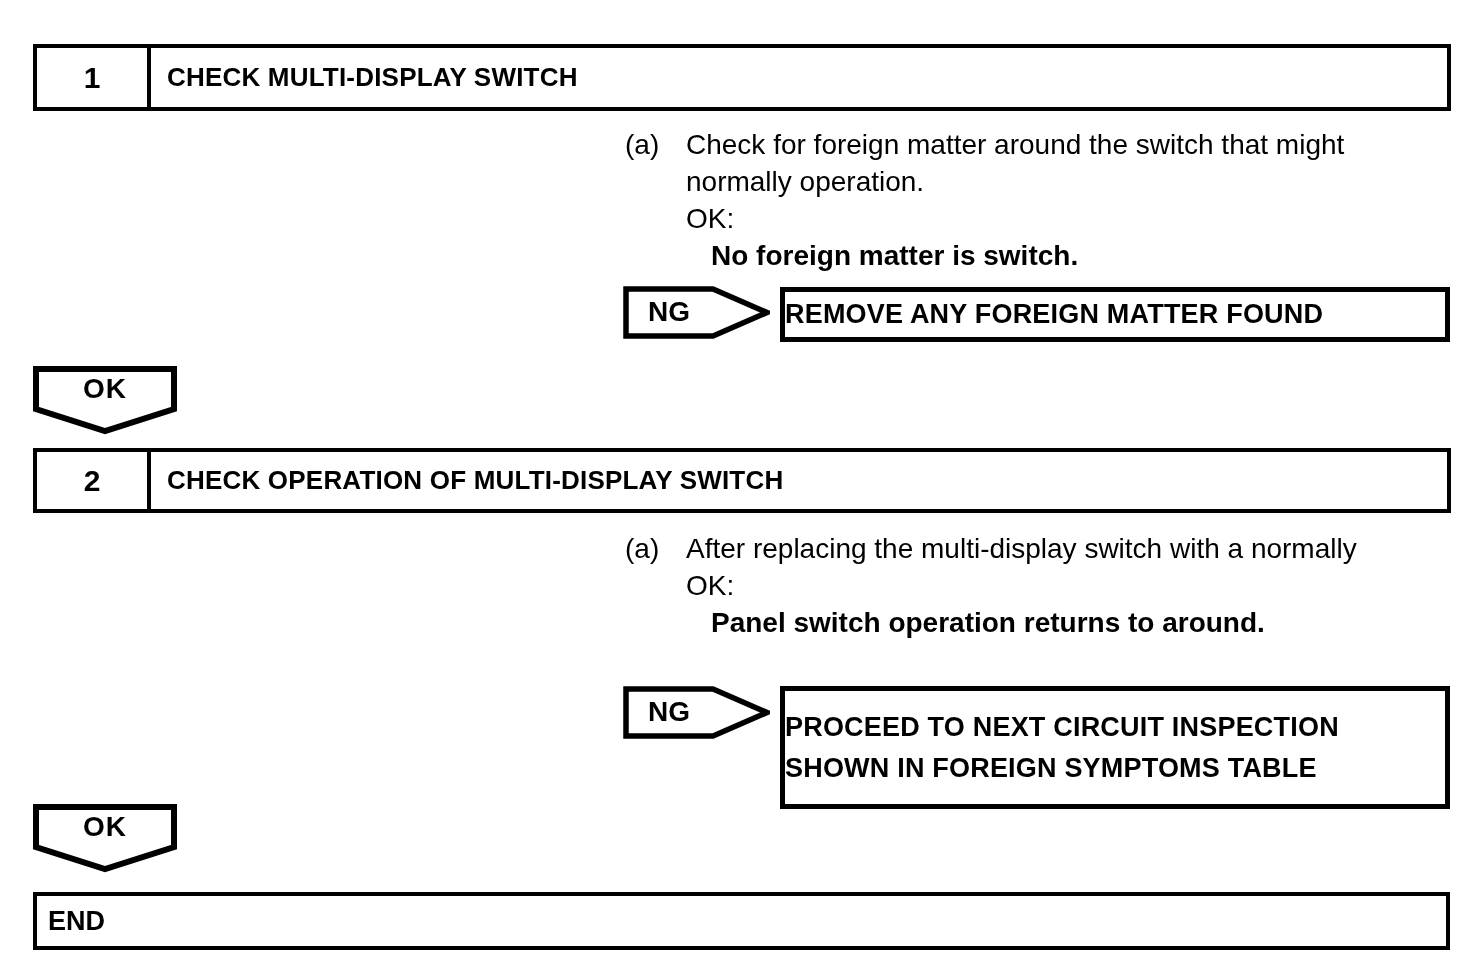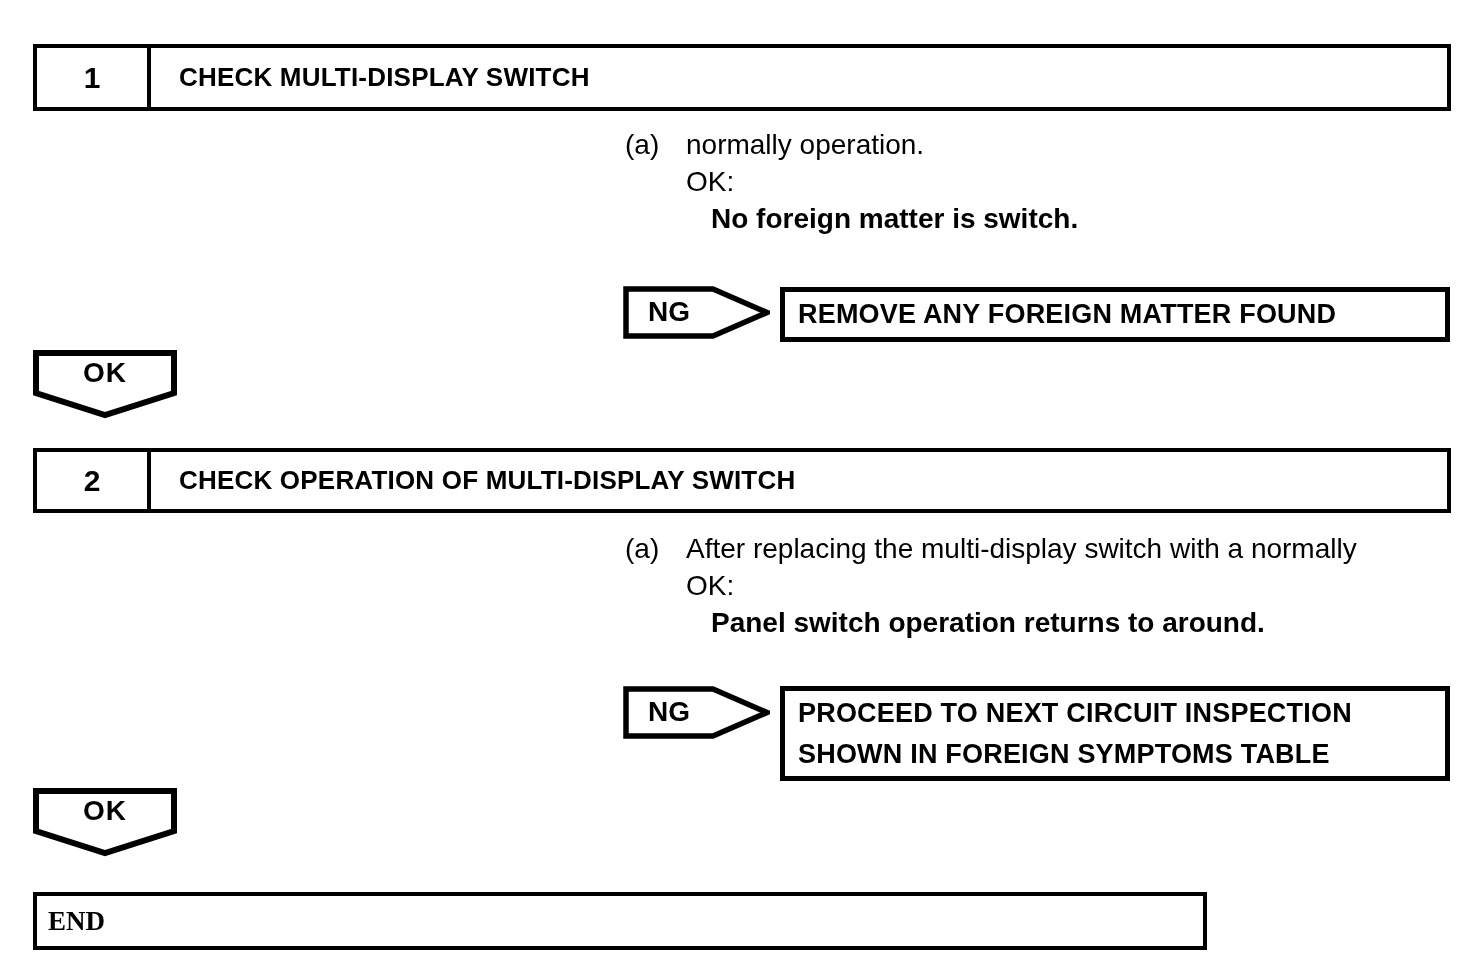--- a/index.html
+++ b/index.html
@@ -32,21 +32,21 @@
     display: flex;
     align-items: center;
     justify-content: center;
     font-size: 30px;
     font-weight: bold;
   }
   .step-title-cell {
     flex: 1;
     display: flex;
     align-items: center;
-    padding-left: 28px;
+    padding-left: 16px;
     font-size: 26px;
     font-weight: bold;
     letter-spacing: 0.2px;
     white-space: nowrap;
   }
 
   
   .instr-block {
     font-size: 28px;
     line-height: 37px;
@@ -76,30 +76,29 @@
   }
 
   
   .ng-action-box {
     border: 5px solid #000000;
     box-sizing: border-box;
     background: #ffffff;
     display: flex;
     flex-direction: column;
     justify-content: center;
-    padding-left: 13px;
     font-size: 27px;
     font-weight: bold;
     line-height: 41px;
     white-space: nowrap;
     letter-spacing: 0.2px;
   }
 
   
-  .ok-connector { width: 144px; height: 70px; }
+  .ok-connector { width: 144px; height: 70px; margin-top: 16px; }
   .ok-connector svg { position: absolute; left: 0; top: 0; }
   .ok-text {
     position: absolute;
     left: 0; top: 2px;
     width: 144px; height: 42px;
     display: flex;
     align-items: center;
     justify-content: center;
     font-size: 28px;
     font-weight: bold;
@@ -124,20 +123,21 @@
 <div id="canvas">
 
   <div class="abs step-header" style="left:33px; top:44px; width:1418px; height:67px;">
     <div class="step-number-cell">1</div>
     <div class="step-title-cell">CHECK MULTI-DISPLAY SWITCH</div>
   </div>
 
   <div class="abs instr-block" style="left:625px; top:126px;">
     <div class="instr-row">
       <span class="substep-label">(a)</span>
+      <span>Check for foreign matter around the switch that might</span>
     </div>
     <div class="instr-row">
       <span>normally operation.</span>
     </div>
     <div class="ok-label">OK:</div>
     <div class="ok-criteria">No foreign matter is switch.</div>
   </div>
 
   <div class="abs ng-connector" style="left:623px; top:286px;">
     <svg width="147" height="53" viewBox="0 0 147 53">
@@ -171,29 +171,29 @@
     <div class="ok-criteria">Panel switch operation returns to around.</div>
   </div>
 
   <div class="abs ng-connector" style="left:623px; top:686px;">
     <svg width="147" height="53" viewBox="0 0 147 53">
       <polygon points="3,3 90,3 144,26.5 90,50 3,50" fill="#ffffff" stroke="#000000" stroke-width="5.5"></polygon>
     </svg>
     <span class="ng-text">NG</span>
   </div>
 
-  <div class="abs ng-action-box" style="left:780px; top:686px; width:670px; height:95px;">
+  <div class="abs ng-action-box" style="left:780px; top:686px; width:670px; height:123px;">
     <div>PROCEED TO NEXT CIRCUIT INSPECTION</div>
     <div>SHOWN IN FOREIGN SYMPTOMS TABLE</div>
   </div>
 
   <div class="abs ok-connector" style="left:33px; top:788px;">
     <svg width="144" height="70" viewBox="0 0 144 70">
       <polygon points="3,3 141,3 141,43 72,65 3,43" fill="#ffffff" stroke="#000000" stroke-width="6"></polygon>
     </svg>
     <span class="ok-text">OK</span>
   </div>
 
-  <div class="abs end-box" style="left:33px; top:892px; width:1174px; height:58px;font-family:Liberation Serif, serif;">
+  <div class="abs end-box" style="left:33px; top:892px; width:1417px; height:58px;">
     <span>END</span>
   </div>
 
 </div>
 
 </body></html>

